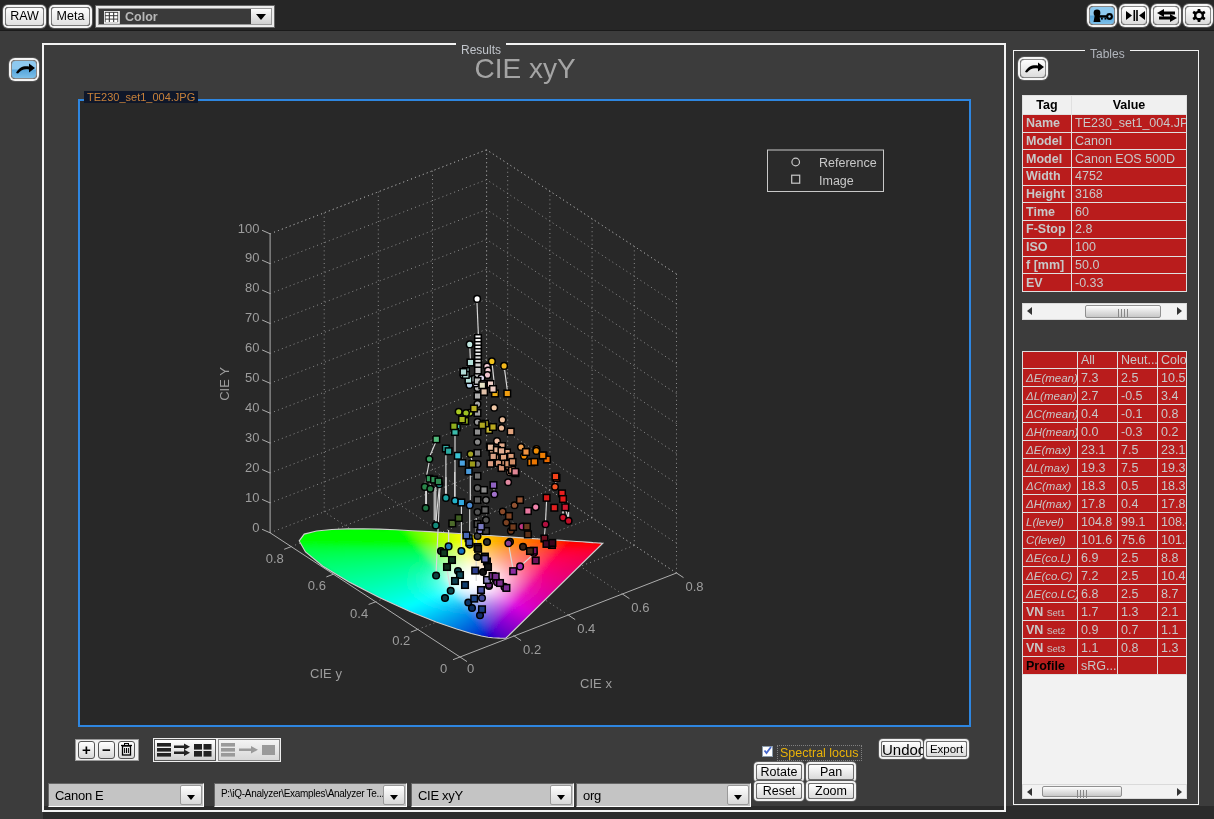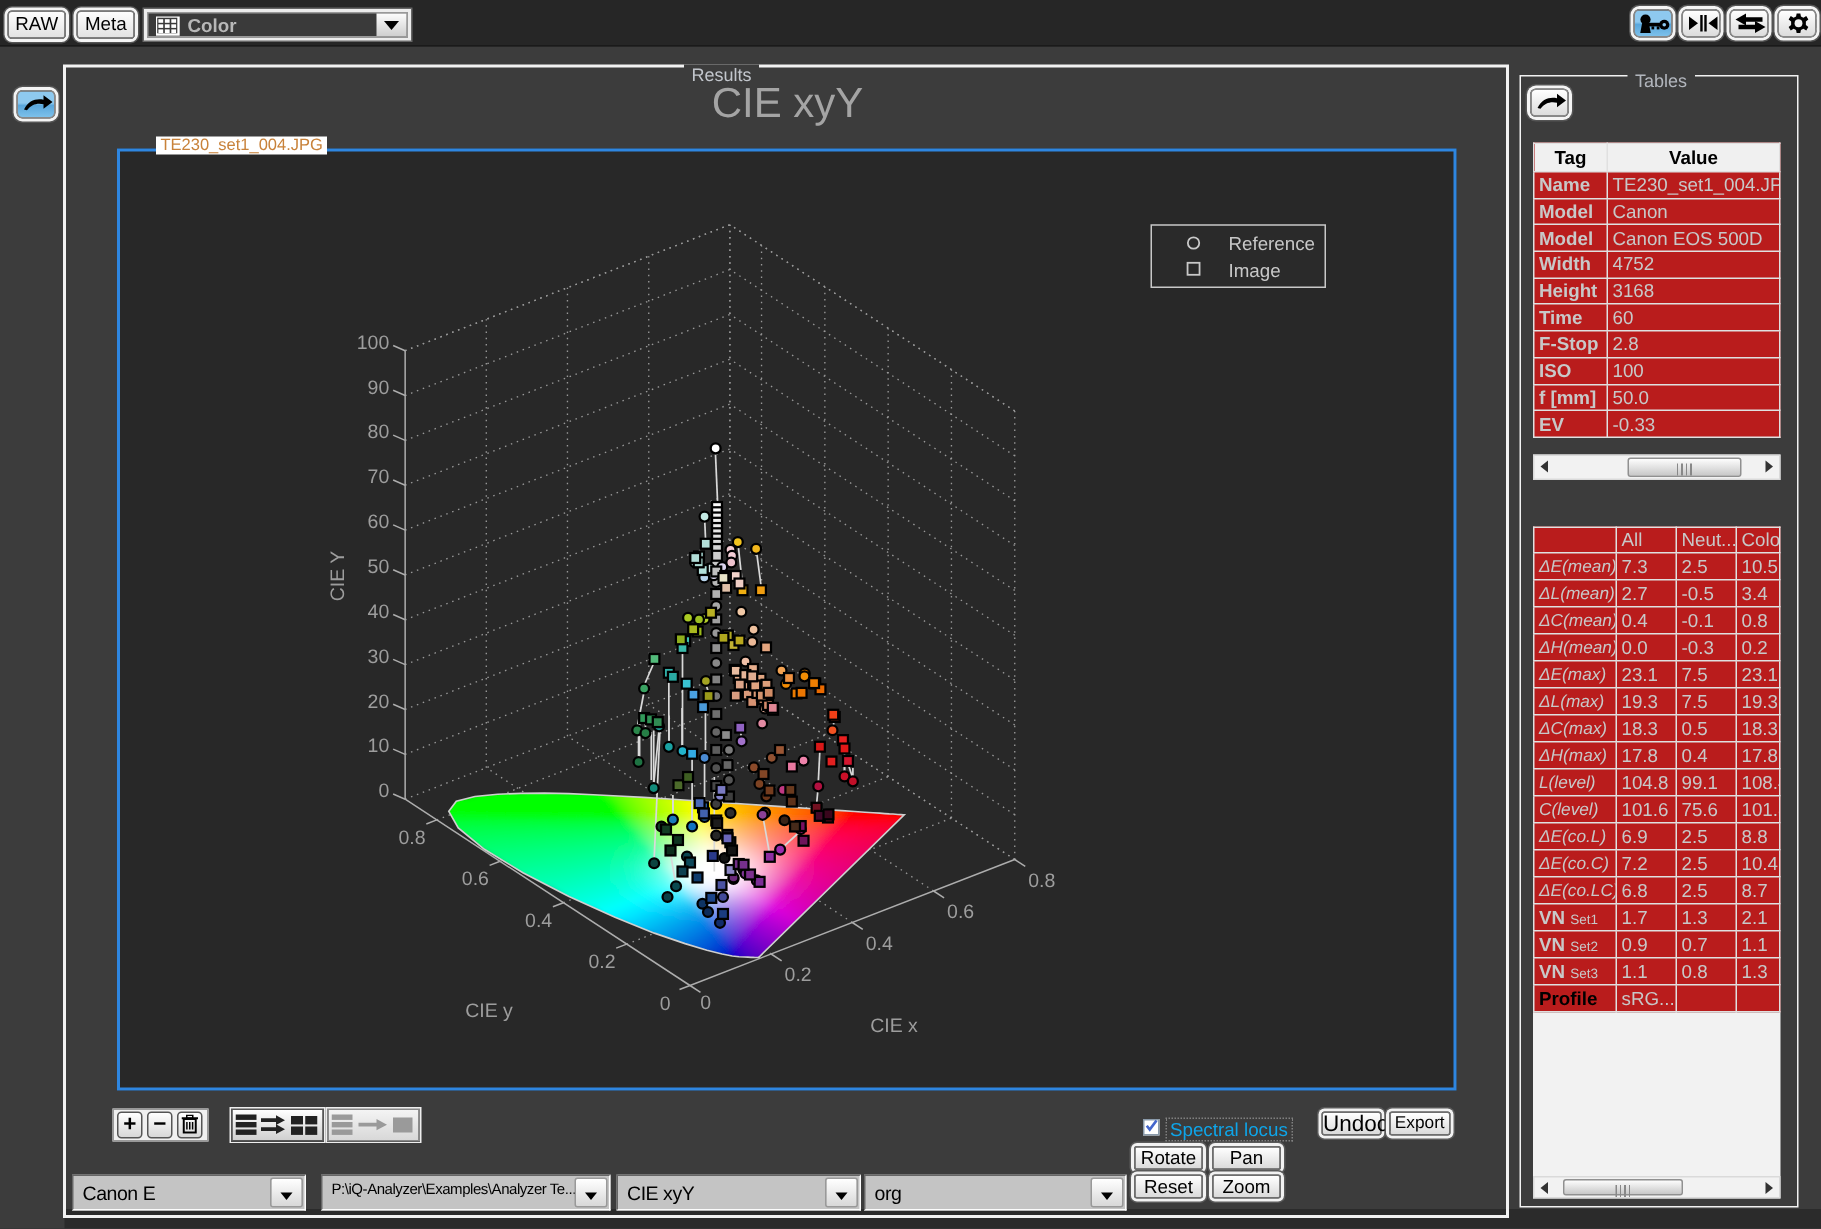--- a/index.html
+++ b/index.html
@@ -6,21 +6,21 @@
 .toolbar{left:0;top:0;width:1214px;height:31px;background:#262626;border-bottom:1px solid #1a1a1a}
 .tbtn{position:absolute;top:7px;height:19px;background:linear-gradient(#fdfdfd,#e2e2e2);border:1px solid #7a7a7a;border-radius:3px;box-shadow:0 0 0 2px #f4f4f4, 0 0 0 3px #555;color:#000;font-size:12.5px;text-align:center;line-height:17px}
 .ibtn{position:absolute;top:6px;width:26px;height:19px;background:linear-gradient(#ffffff,#dcdcdc);border:1px solid #888;border-radius:4px;box-shadow:0 0 0 2px #f4f4f4,0 0 0 3px #555}
 .ibtn.blue{background:linear-gradient(#8ec9ef 45%,#5aa7dc 55%,#7cc0ea)}
 .ver{position:absolute;left:0;right:0;top:9px;text-align:right;color:#8f8f8f;font-size:12.5px;font-weight:bold}
 .gbox{border:1px solid #f2f2f2}
 .glabel{position:absolute;top:-7px;background:#3c3c3c;padding:0 5px;font-size:12px;color:#b2b6bd}
 .combo{position:absolute;background:#3a3a3a;border:1px solid #999;box-shadow:0 0 0 2px #ececec,0 0 0 3px #666}
 .title{position:absolute;left:300px;top:53px;width:450px;text-align:center;font-size:28px;color:#a4a4a4}
 .panel{position:absolute;left:78px;top:99px;width:893px;height:628px;background:#282828;border:2px solid #2e86e0}
-.panlab{position:absolute;left:104px;top:91px;background:#ffffff;padding:0 3px;font-size:11px;color:#c8823a}
+.panlab{position:absolute;left:84px;top:91px;background:#0f172a;padding:0 3px;font-size:11px;color:#c8823a}
 .dd{position:absolute;top:783px;height:24px;background:#c4c4c4;border:1px solid #666;border-bottom-color:#fdfdfd;border-right-color:#fdfdfd;color:#000;font-size:13px}
 .dd .tx{position:absolute;left:6px;top:4px;white-space:nowrap;overflow:hidden}
 .dd .ar{position:absolute;right:1px;top:1px;bottom:1px;width:22px;background:linear-gradient(#ffffff,#d8d8d8);border:1px solid #999;border-radius:2px}
 .dd .ar:after{content:"";position:absolute;left:6px;top:9px;border:4.5px solid transparent;border-top:5.5px solid #000}
 .pbtn{position:absolute;background:linear-gradient(#ffffff,#dadada);border:1px solid #6e6e6e;border-radius:2px;box-shadow:0 0 0 2px #f2f2f2,0 0 0 3px #5a5a5a;color:#000;font-size:12.5px;text-align:center}
 .tbl{position:absolute;border-collapse:collapse;background:#b91c1c;color:#c8c8c8;font-size:12.5px;table-layout:fixed}
 .tbl td,.tbl th{border:1px solid #e0e0e0;padding:0 3px;overflow:hidden;white-space:nowrap;font-weight:normal;text-align:left}
 .tbl th{background:#f0f0f0;color:#000;font-weight:bold;text-align:center}
 .sb{position:absolute;background:#f2f2f2;border:1px solid #dadada}
 .sb .th{position:absolute;top:1px;bottom:1px;background:linear-gradient(#fdfdfd,#c8c8c8);border:1px solid #909090;border-radius:2px}
@@ -1925,21 +1925,21 @@
       <rect x="0" y="6" width="14" height="3.6"></rect>
       <rect x="0" y="11" width="14" height="3.6"></rect>
       <path d="M18 6.5 L30 6.5 L30 4 L37 7.8 L30 11.5 L30 9 L18 9 Z"></path>
       <rect x="41" y="3" width="13" height="10"></rect>
     </g>
   </svg>
 <div class="abs" style="left:762px;top:746px;width:11px;height:11px;background:#fff;border:1px solid #8a9aaa"></div>
 <svg width="12" height="12" style="position:absolute;left:762px;top:744px">
     <path d="M2.5 6.5 L4.5 9 L9 3" fill="none" stroke="#4466cc" stroke-width="1.8"></path>
   </svg>
-<div class="abs" style="left:777px;top:745px;padding:0 2px;border:1px dotted #808080;color:#0ea5e9;font-size:12.5px">Spectral locus</div>
+<div class="abs" style="left:777px;top:745px;padding:0 2px;border:1px dotted #808080;color:#eab308;font-size:12.5px">Spectral locus</div>
 <div class="pbtn" style="left:881px;top:741px;width:40px;height:16px;line-height:15px;font-size:15px">Undock</div>
 <div class="pbtn" style="left:926px;top:741px;width:41px;height:16px;line-height:15px;font-size:11.5px">Export</div>
 <div class="pbtn" style="left:756px;top:764px;width:46px;height:16px;line-height:15px">Rotate</div>
 <div class="pbtn" style="left:808px;top:764px;width:46px;height:16px;line-height:15px">Pan</div>
 <div class="pbtn" style="left:756px;top:783px;width:46px;height:16px;line-height:15px">Reset</div>
 <div class="pbtn" style="left:808px;top:783px;width:46px;height:16px;line-height:15px">Zoom</div>
 <div class="dd" style="left:48px;width:156px">
     <span class="tx" style="max-width:130px;font-size:13px;letter-spacing:-0.3px">Canon E</span>
     <span class="ar"></span>
   </div>

